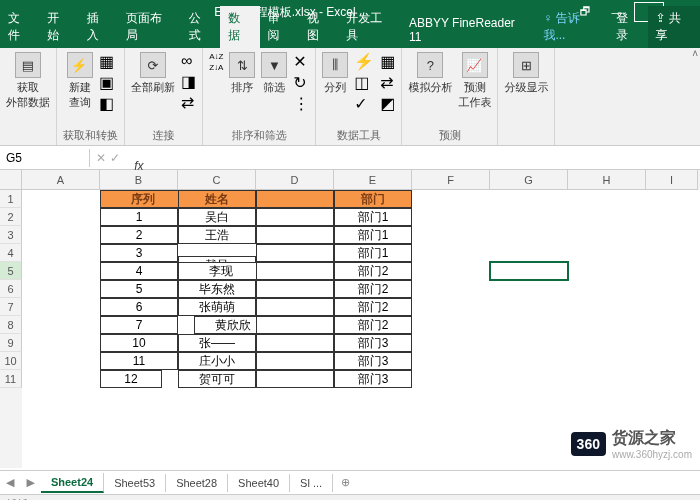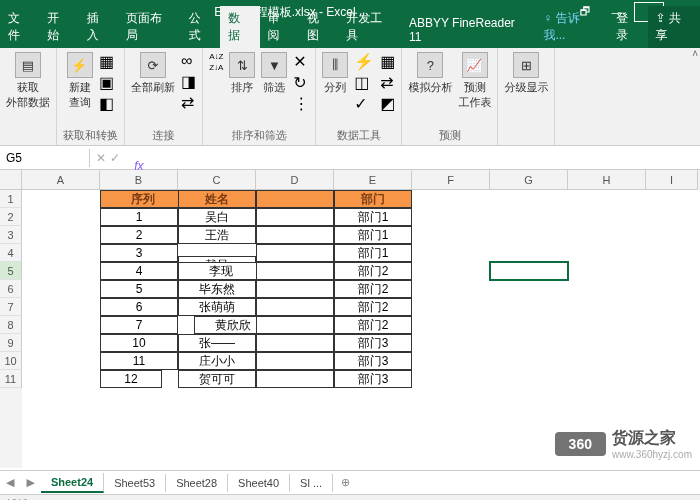--- a/index.html
+++ b/index.html
@@ -23,21 +23,21 @@
 .ribbon { background: #f1f1f1; height: 98px; border-bottom: 1px solid #ccc; display: flex; }
 .rgroup { border-right: 1px solid #d4d4d4; padding: 4px 6px 2px 6px; display: flex; flex-direction: column; align-items: center; justify-content: space-between; }
 .rgroup .icons { display: flex; gap: 6px; align-items: flex-start; flex: 1; }
 .rgroup .label { font-size: 11px; color: #666; margin-top: 12px; }
 .ricon { display: flex; flex-direction: column; align-items: center; font-size: 11px; color: #333; gap: 2px; }
 .ricon .glyph { width: 26px; height: 26px; background: #ddd; border: 1px solid #aaa; display: flex; align-items: center; justify-content: center; font-size: 13px; }
 .stack { display: flex; flex-direction: column; gap: 2px; }
 
 .namebox-row { height: 24px; display: flex; align-items: center; border-bottom: 1px solid #ccc; background: #fff; font-size: 12px; }
 .namebox { width: 90px; border-right: 1px solid #ccc; padding: 2px 6px; }
-.fxlabel { padding: 2px 8px; color: #8b5cf6; font-style: italic; margin-top: 16px; }
+.fxlabel { padding: 2px 8px; color: #404040; font-style: italic; margin-top: 16px; }
 .fxbar { flex: 1; padding: 2px 6px; }
 .fxbtns { display: flex; gap: 4px; padding: 0 6px; color: #aaa; }
 
 .grid-wrap { position: relative; height: 300px; overflow: hidden; }
 .colheads { display: flex; height: 20px; background: #f3f3f3; font-size: 11px; color: #555; }
 .rownum-spacer { width: 22px; border-right: 1px solid #ccc; border-bottom: 1px solid #ccc; background: #f3f3f3; }
 .colhead { border-right: 1px solid #ccc; border-bottom: 1px solid #ccc; display: flex; align-items: center; justify-content: center; }
 .gridbody { display: flex; height: 278px; position: relative; }
 .rownums { width: 22px; background: #f3f3f3; font-size: 11px; color: #555; }
 .rownum { height: 18px; border-right: 1px solid #ccc; border-bottom: 1px solid #e0e0e0; display: flex; align-items: center; justify-content: center; }
@@ -52,21 +52,21 @@
 .sheettabs { height: 24px; background: #fff; border-top: 1px solid #ccc; display: flex; align-items: center; font-size: 11px; }
 .navarrow { padding: 0 6px; color: #888; }
 .sheettab { padding: 3px 10px; border-right: 1px solid #ccc; color: #444; }
 .sheettab.active { border-bottom: 2px solid #0c6b3f; color: #0c6b3f; font-weight: bold; }
 .addsheet { padding: 3px 8px; color: #888; }
 
 .statusbar { height: 20px; background: #f1f1f1; border-top: 1px solid #ccc; display: flex; align-items: center; font-size: 11px; color: #555; padding: 0 6px; }
 .statusbar .spacer2 { flex: 1; }
 
 .watermark { position: absolute; right: 8px; bottom: 40px; display: flex; align-items: center; gap: 6px; font-size: 13px; color: #888; }
-.watermark .badge { background: #737373; color: #fff; font-weight: bold; padding: 4px 14px; border-radius: 4px; font-size: 14px; }
+.watermark .badge { background: #0f172a; color: #fff; font-weight: bold; padding: 4px 6px; border-radius: 4px; font-size: 14px; }
 .watermark .txt .main { font-size: 16px; font-weight: bold; color: #555; }
 .watermark .txt .sub { font-size: 10px; color: #aaa; }
 
 .collapse-handle { position: absolute; right: 2px; top: 48px; font-size: 10px; color: #666; }
 </style>
 </head>
 <body>
 
 <div class="titlebar">
   <div class="spacer"></div>

